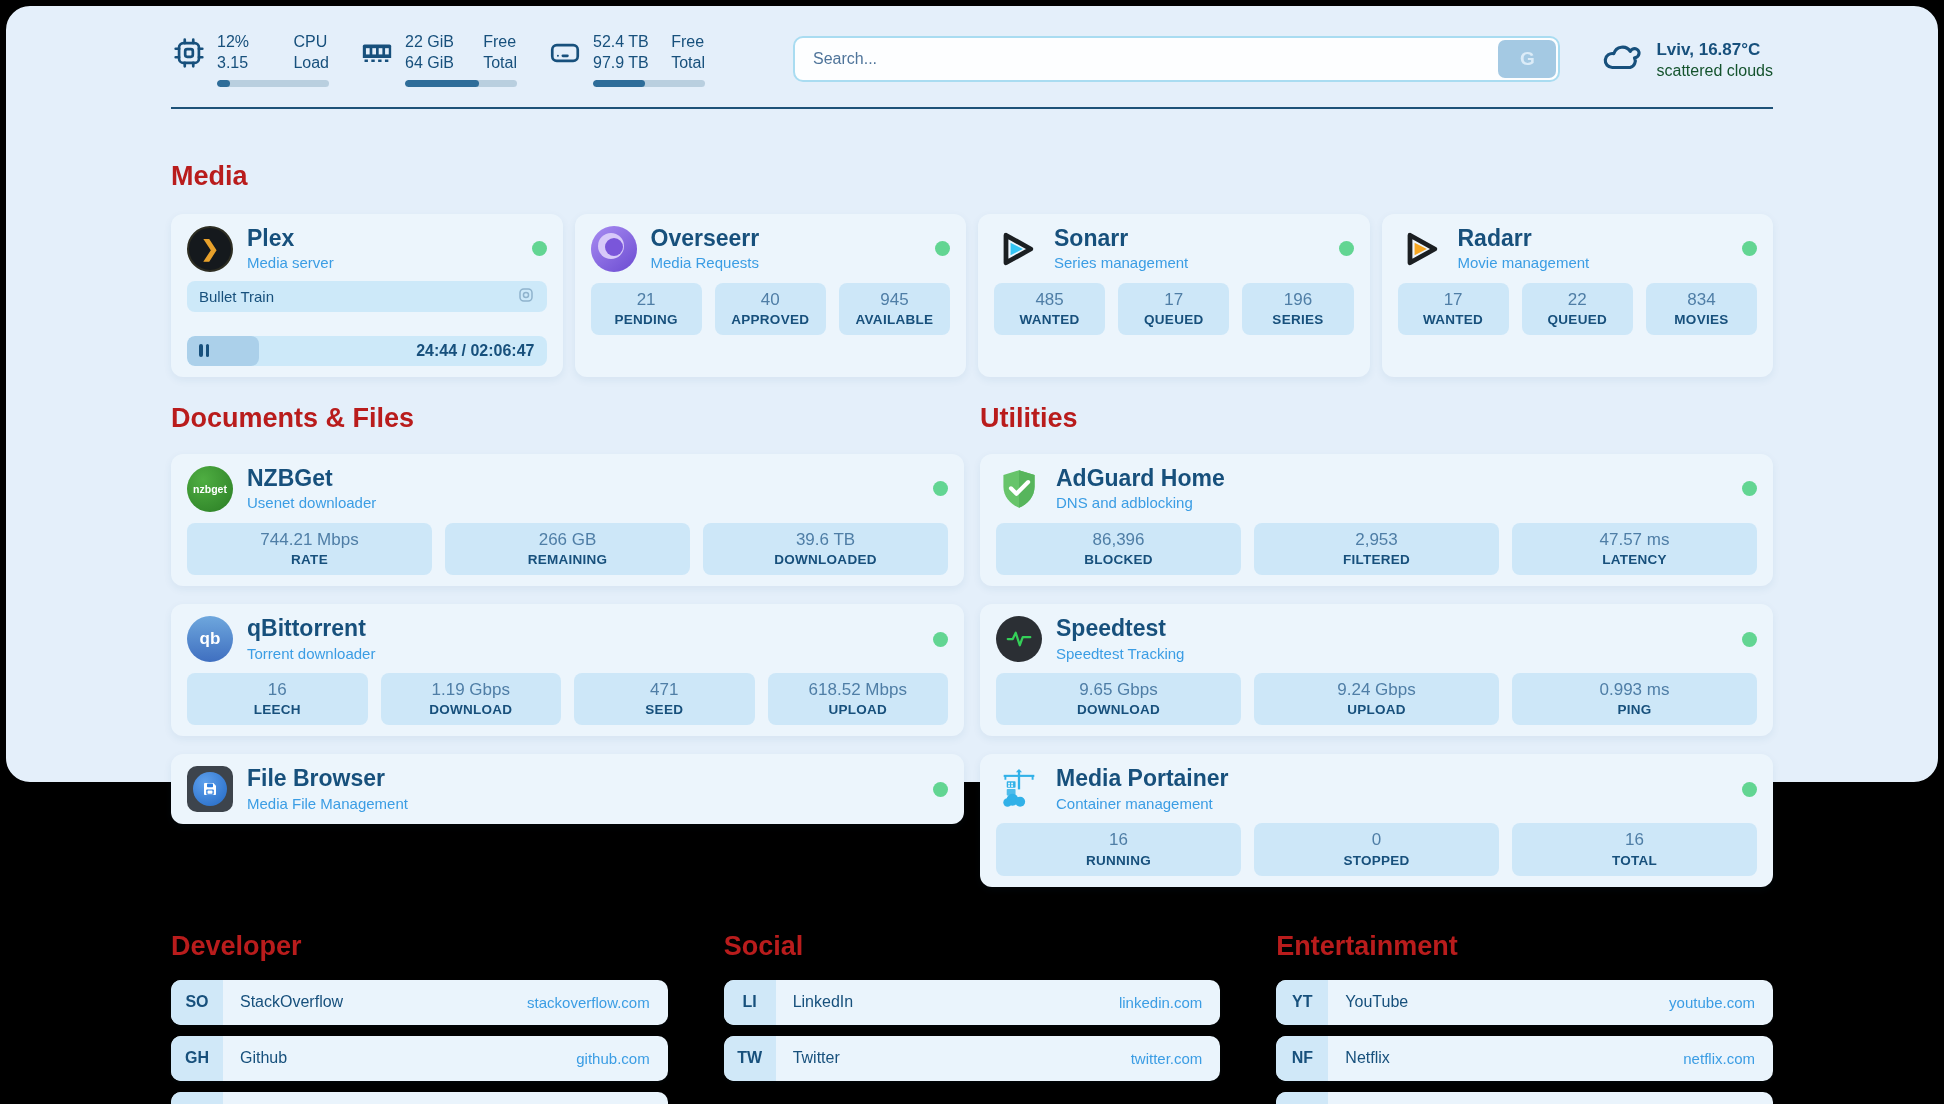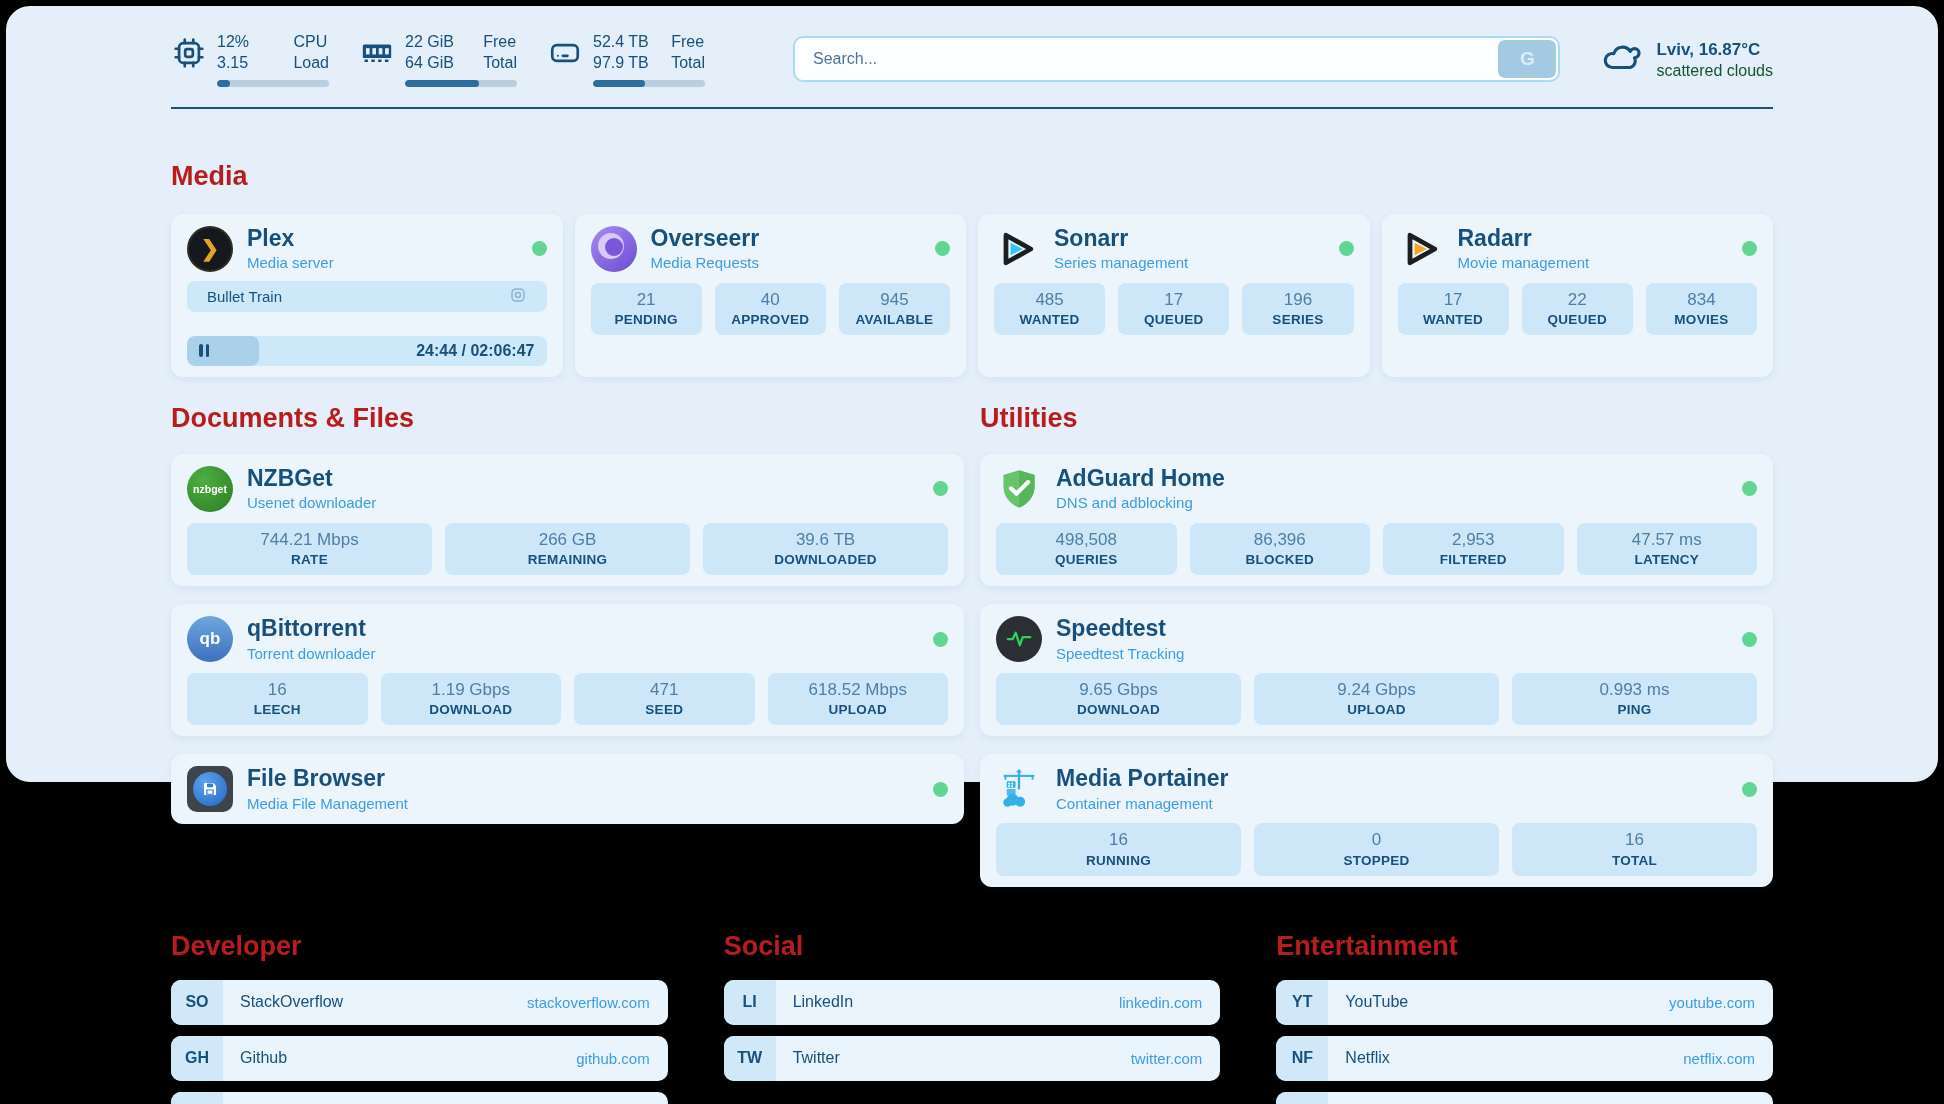--- a/index.html
+++ b/index.html
@@ -59,21 +59,21 @@
   .app-name { font-size:23px; font-weight:600; color:#17507c; line-height:1.2; }
   .app-sub { font-size:15px; color:#3b9de4; line-height:1.3; margin-top:1px; }
   .status-dot { width:15px; height:15px; border-radius:50%; background:#62d592; margin-left:auto; flex:0 0 auto; }
   .stat-boxes { display:flex; gap:13px; margin-top:10px; }
   .stat-box { flex:1; background:#cde7f8; border-radius:8px; text-align:center; padding:6px 4px 8px; }
   .stat-box-value { font-size:17px; color:#4f7ea6; font-weight:500; line-height:1.25; }
   .stat-box-label { font-size:13.5px; font-weight:700; color:#17507c; letter-spacing:.02em; margin-top:2px; }
   
   .stream-title {
     margin-top:8px; background:#cde9f9; border-radius:8px; height:31px;
-    display:flex; align-items:center; justify-content:space-between; padding:0 20px;
+    display:flex; align-items:center; justify-content:space-between; padding:0 12px;
     font-size:15px; font-weight:500; color:#17507c;
   }
   .stream-progress {
     margin-top:24px; background:#cde9f9; border-radius:8px; height:30px;
     position:relative; display:flex; align-items:center; overflow:hidden;
   }
   .stream-fill { position:absolute; left:0; top:0; bottom:0; background:#abd0ea; border-radius:8px; }
   .pause-glyph { position:relative; display:flex; gap:3px; margin-left:12px; }
   .pause-glyph i { display:block; width:3.5px; height:13px; background:#17507c; border-radius:2px; }
   .stream-time { position:relative; margin-left:auto; padding-right:12px; font-size:16px; font-weight:600; color:#17507c; }
@@ -424,24 +424,20 @@
               <path d="m7.6 11.6 3 3L17 8.2" fill="none" stroke="#fff" stroke-width="2.2" stroke-linecap="round" stroke-linejoin="round"></path>
             </svg>
           </span>
           <span>
             <div class="app-name">AdGuard Home</div>
             <div class="app-sub">DNS and adblocking</div>
           </span>
           <span class="status-dot"></span>
         </div>
         <div class="stat-boxes">
-          <div class="stat-box">
-            <div class="stat-box-value">498,508</div>
-            <div class="stat-box-label">QUERIES</div>
-          </div>
           <div class="stat-box">
             <div class="stat-box-value">86,396</div>
             <div class="stat-box-label">BLOCKED</div>
           </div>
           <div class="stat-box">
             <div class="stat-box-value">2,953</div>
             <div class="stat-box-label">FILTERED</div>
           </div>
           <div class="stat-box">
             <div class="stat-box-value">47.57 ms</div>

